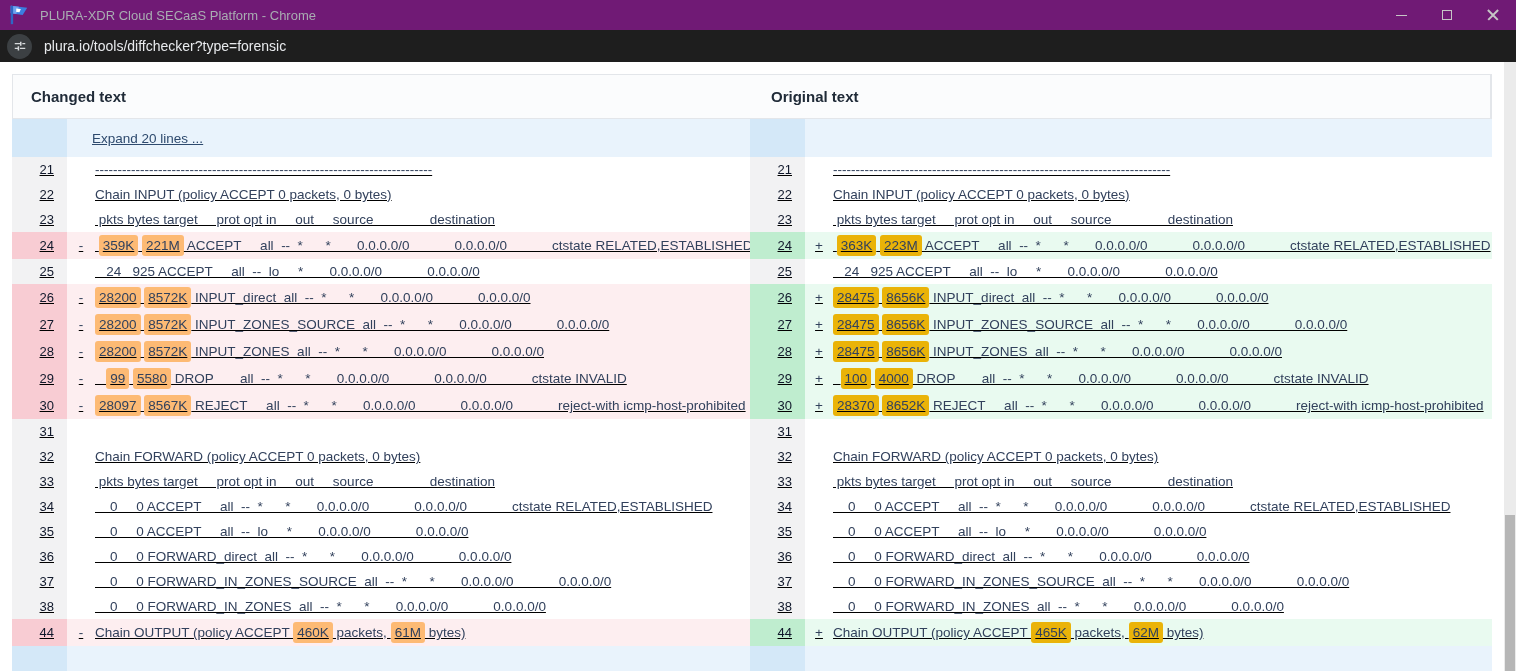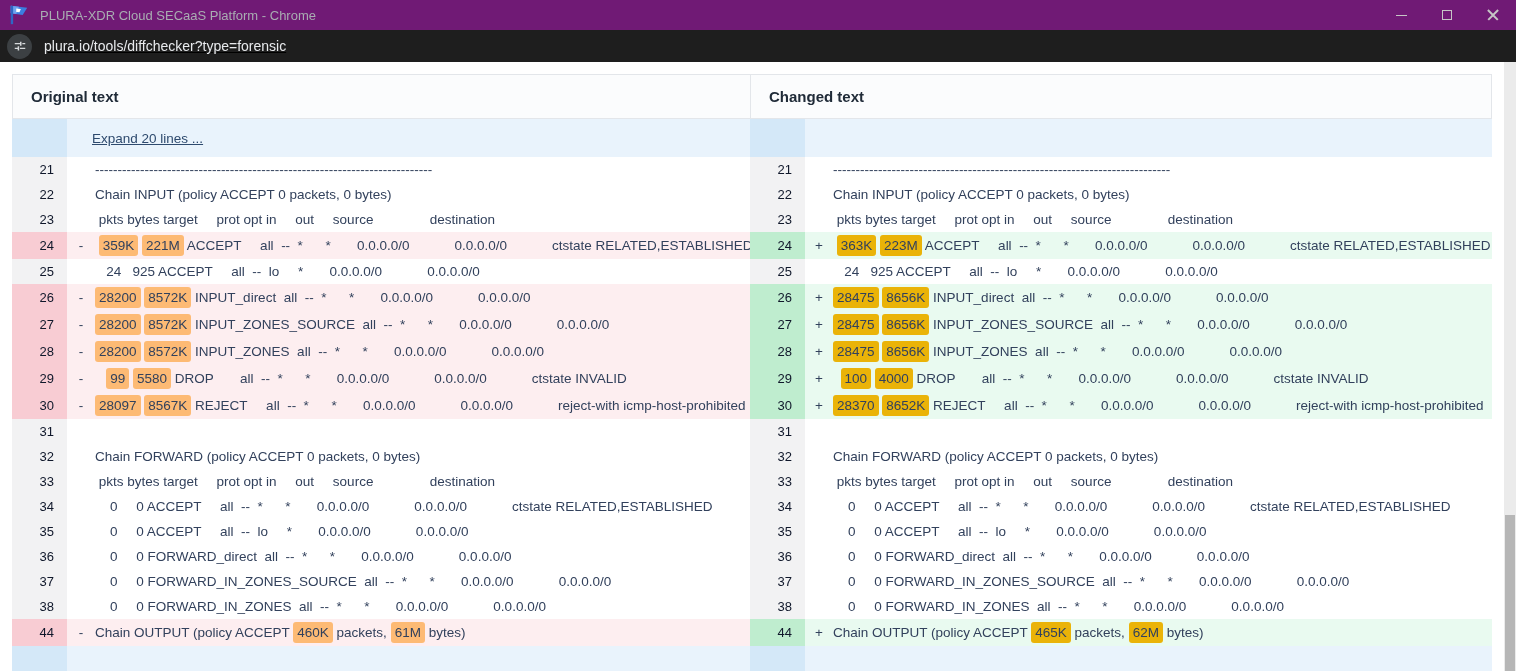--- a/index.html
+++ b/index.html
@@ -15,37 +15,37 @@
   .win-controls { margin-left:auto; display:flex; height:30px; }
   .win-btn { width:46px; height:30px; display:flex; align-items:center; justify-content:center; cursor:default; }
   .glyph-min { width:11px; height:0; border-top:1.5px solid #c6c6c6; }
   .glyph-max { width:10px; height:10px; border:1.5px solid #c6c6c6; }
   .glyph-close { position:relative; width:12px; height:12px; }
   .glyph-close:before, .glyph-close:after {
     content:""; position:absolute; left:-1px; top:5px; width:14px; height:1.5px; background:#c6c6c6;
   }
   .glyph-close:before { transform:rotate(45deg); }
   .glyph-close:after { transform:rotate(-45deg); }
-  .urlbar { height:32px; background:#1e1e1e; display:flex; align-items:center; padding-left:7px;text-decoration:underline; }
+  .urlbar { height:32px; background:#1e1e1e; display:flex; align-items:center; padding-left:7px; }
   .url-icon { width:25px; height:25px; border-radius:50%; background:#3c4043; display:flex; align-items:center; justify-content:center; flex:none; }
   .url-text { color:#e8eaed; font-size:14px; margin-left:12px; white-space:nowrap; }
 
   
   .page { position:absolute; top:62px; left:0; width:1504px; height:609px; background:#fff; overflow:hidden; }
   .pane-headers {
     position:absolute; left:12px; top:12px; width:1480px; height:45px;
     background:#fbfcfd; border:1px solid #e3e6ea; display:flex;
   }
   .pane-header { display:flex; align-items:center; padding-left:18px; font-size:15px; font-weight:bold; color:#202b38; }
   .pane-header.left { width:738px; border-right:1px solid #e3e6ea; }
   .pane-header.right { flex:1; }
 
   .diff-table { position:absolute; left:12px; top:57px; width:1480px; }
   .rowpair { display:flex; }
-  .half { display:flex; align-items:center; height:25px; overflow:hidden; background:#fff; }
+  .half { display:flex; align-items:center; height:25px; overflow:hidden; background:#fff;text-decoration:underline; }
   .half.left { width:738px; flex:none; }
   .half.right { width:742px; flex:none; }
   .half.removed, .half.added { height:27px; }
   .half.removed { background:#fdeef0; }
   .half.added { background:#e9faf0; }
   .gut { flex:none; width:55px; height:100%; display:flex; align-items:center; justify-content:flex-end;
          padding-right:13px; font-size:13px; color:#0f172a; background:#f2f2f3; }
   .half.removed .gut { background:#f8ccd3; }
   .half.added .gut { background:#bfedcf; }
   .mark { flex:none; width:28px; text-align:center; font-size:13.5px; color:#32415c; }
@@ -93,22 +93,22 @@
       <svg width="14" height="14" viewBox="0 0 24 24" fill="#d6d9dc">
         <path d="M3 7h9v2H3zM16 7h5v2h-5zM12 4.5h2.6v7H12zM3 15h5v2H3zM12 15h9v2h-9zM8 12.5h2.6v7H8z"></path>
       </svg>
     </span>
     <span class="url-text">plura.io/tools/diffchecker?type=forensic</span>
   </div>
 
   <div class="page">
 
     <div class="pane-headers">
+      <div class="pane-header right">Changed text</div>
       <div class="pane-header left">Original text</div>
-      <div class="pane-header right">Changed text</div>
     </div>
 
     <div class="diff-table">
 
       <div class="rowpair expand">
         <div class="half left">
           <span class="gut"></span>
           <span class="expand-link">Expand 20 lines ...</span>
         </div>
         <div class="half right">

